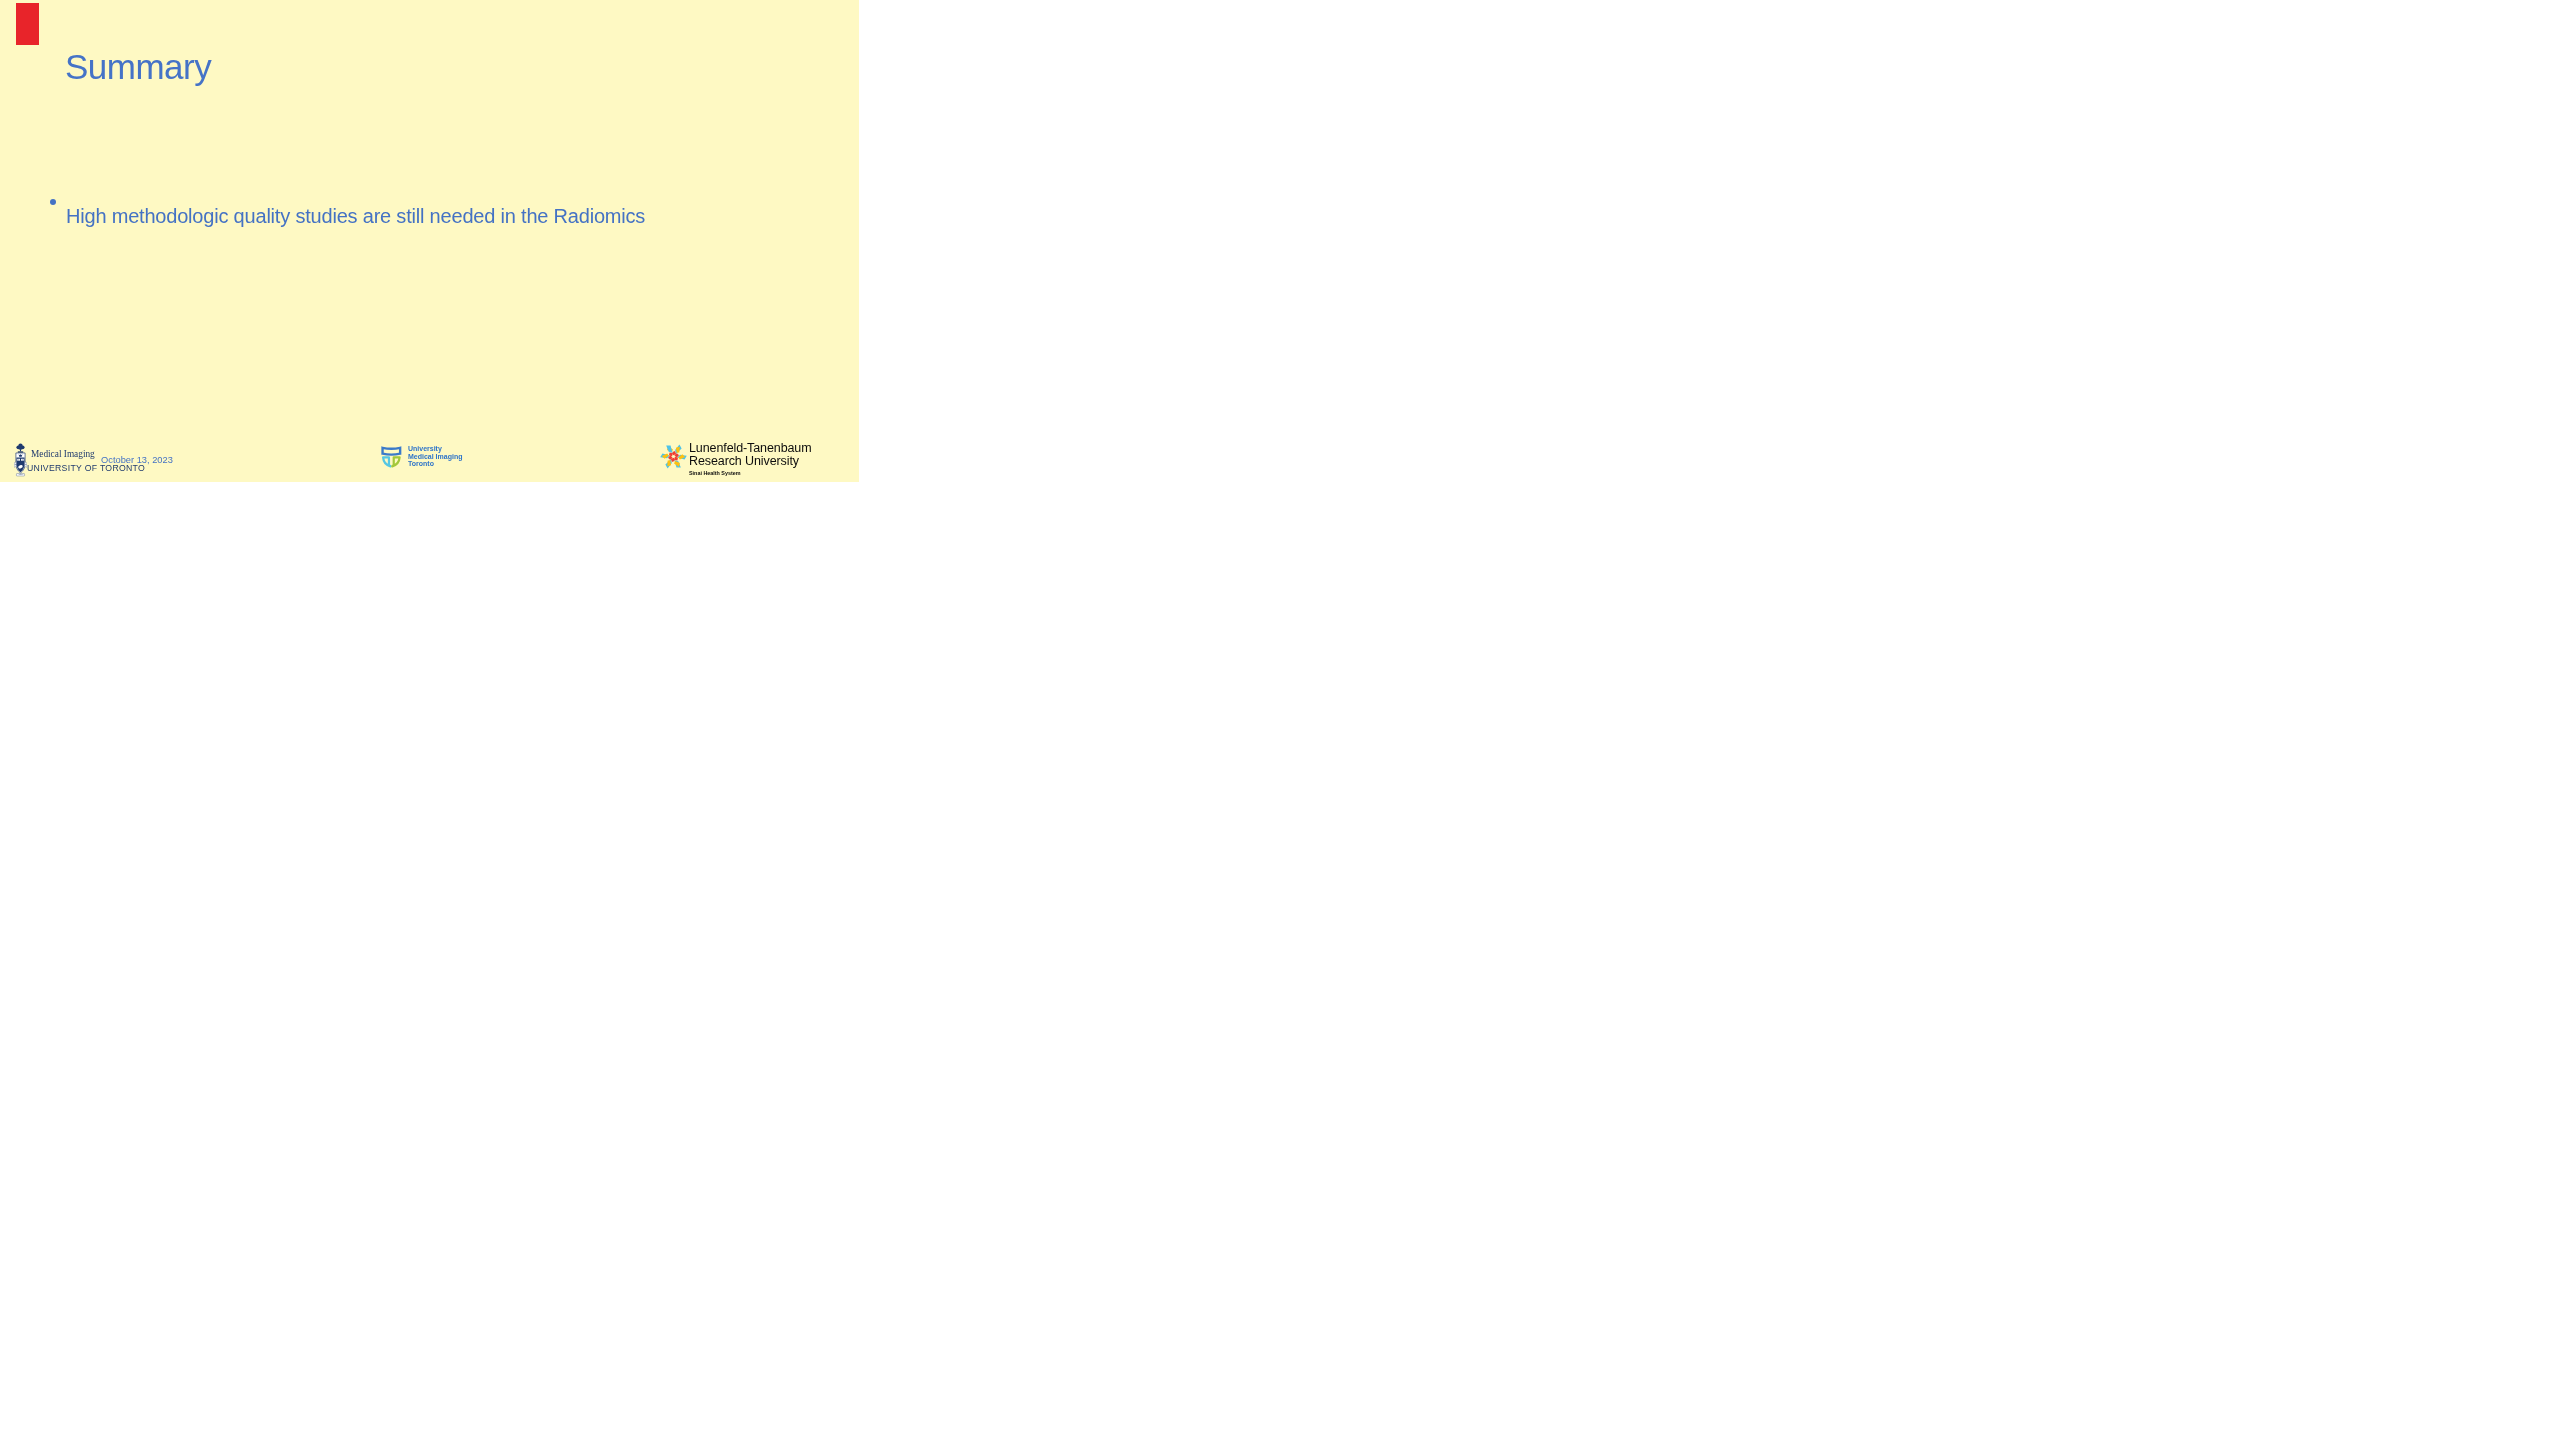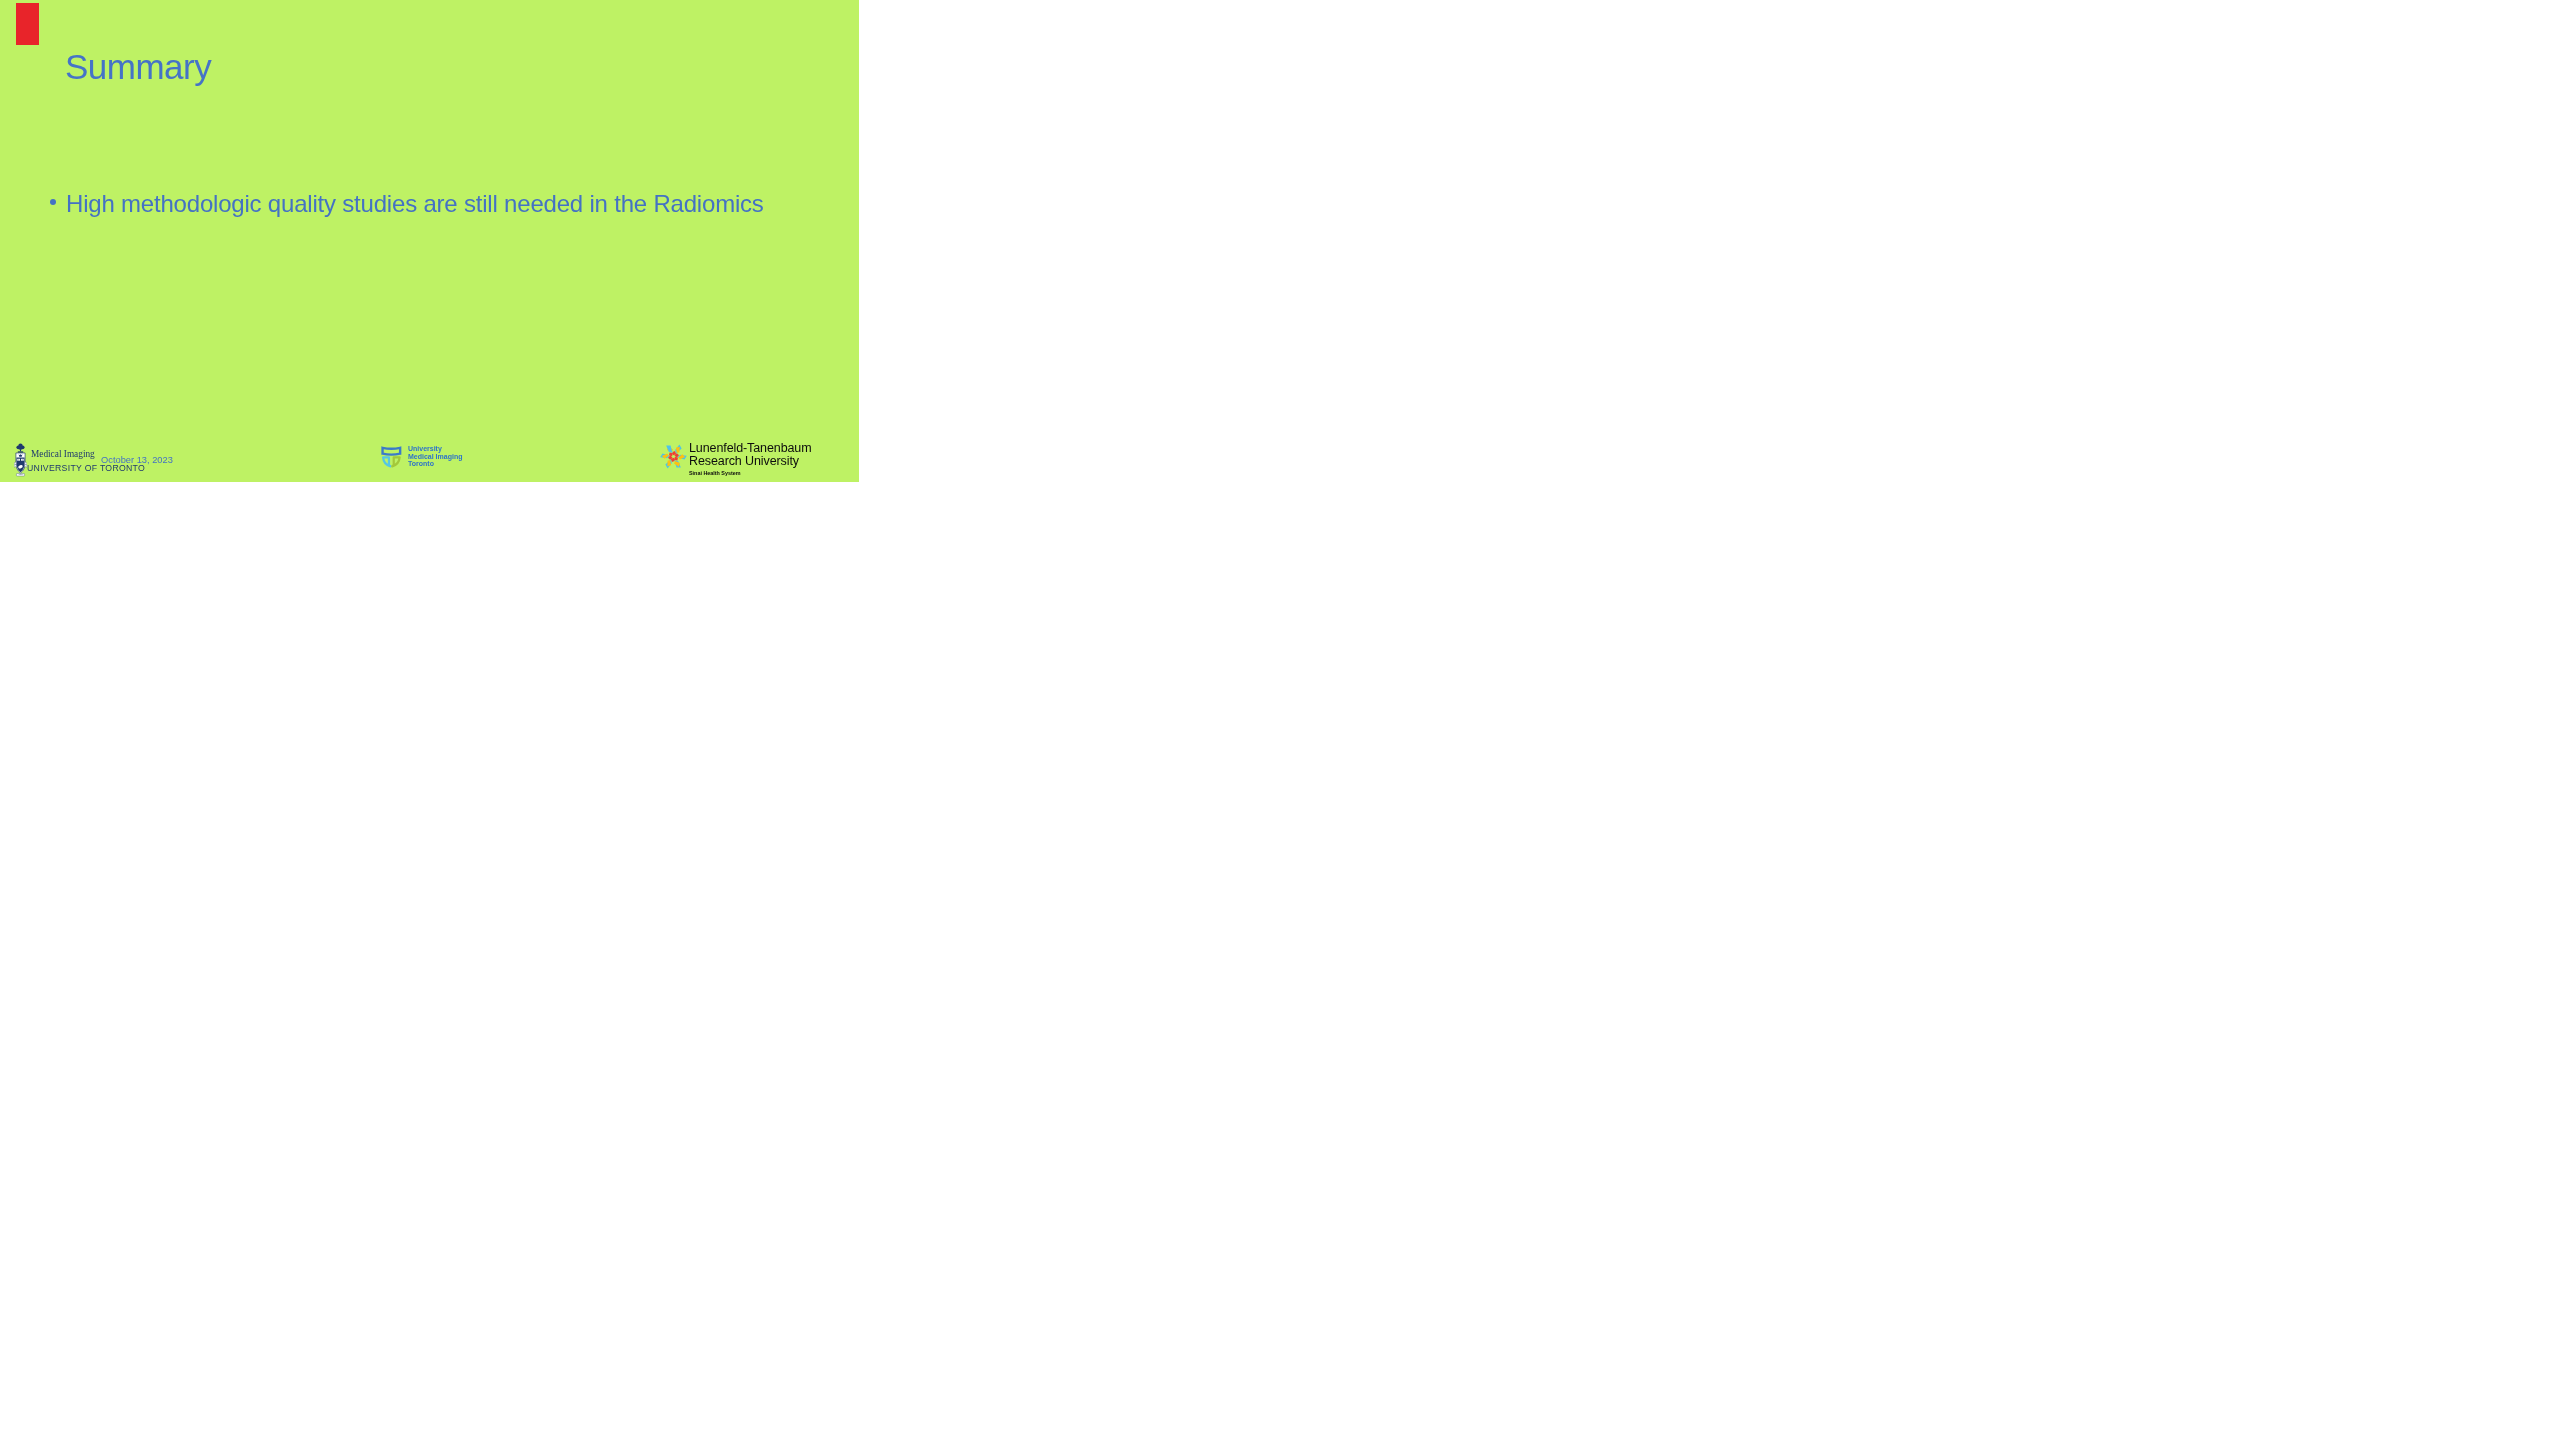--- a/index.html
+++ b/index.html
@@ -1,38 +1,38 @@
 <!DOCTYPE html>
 <html style="font-size:8.7px"><head>
 <meta charset="utf-8">
 <style>
   html,body{margin:0;padding:0;background:#ffffff;}
   .slide{
     position:relative;
     width:859px;height:482px;
-    background:#bef264;
+    background:#fef9c3;
     overflow:hidden;
     font-family:"Liberation Sans", sans-serif;
   }
   .red-marker{
     position:absolute;left:16.3px;top:3.3px;width:23px;height:42px;
     background:#E8242A;
   }
   .title{
     position:absolute;left:65px;top:46px;
     font-size:35px;line-height:1.2;font-weight:300;
     letter-spacing:-0.5px;color:#4573C7;white-space:nowrap;
   }
   .bullet-dot{
     position:absolute;left:50px;top:199px;
     width:6px;height:6px;border-radius:50%;background:#4472C4;
   }
   .bullet-lines{
-    position:absolute;left:66px;top:191px;
-    font-size:24px;line-height:25px;color:#4472C4;
+    position:absolute;left:66px;top:204px;
+    font-size:20px;line-height:25px;color:#4472C4;
     letter-spacing:-0.2px;white-space:nowrap;
   }
   
   .uoft-crest{position:absolute;left:14px;top:443px;width:13px;height:34px;}
   .uoft-dept{
     position:absolute;left:31px;top:449px;
     font-family:"Liberation Serif", serif;
     font-size:9.3px;color:#1F3A6E;white-space:nowrap;
   }
   .uoft-wordmark{

